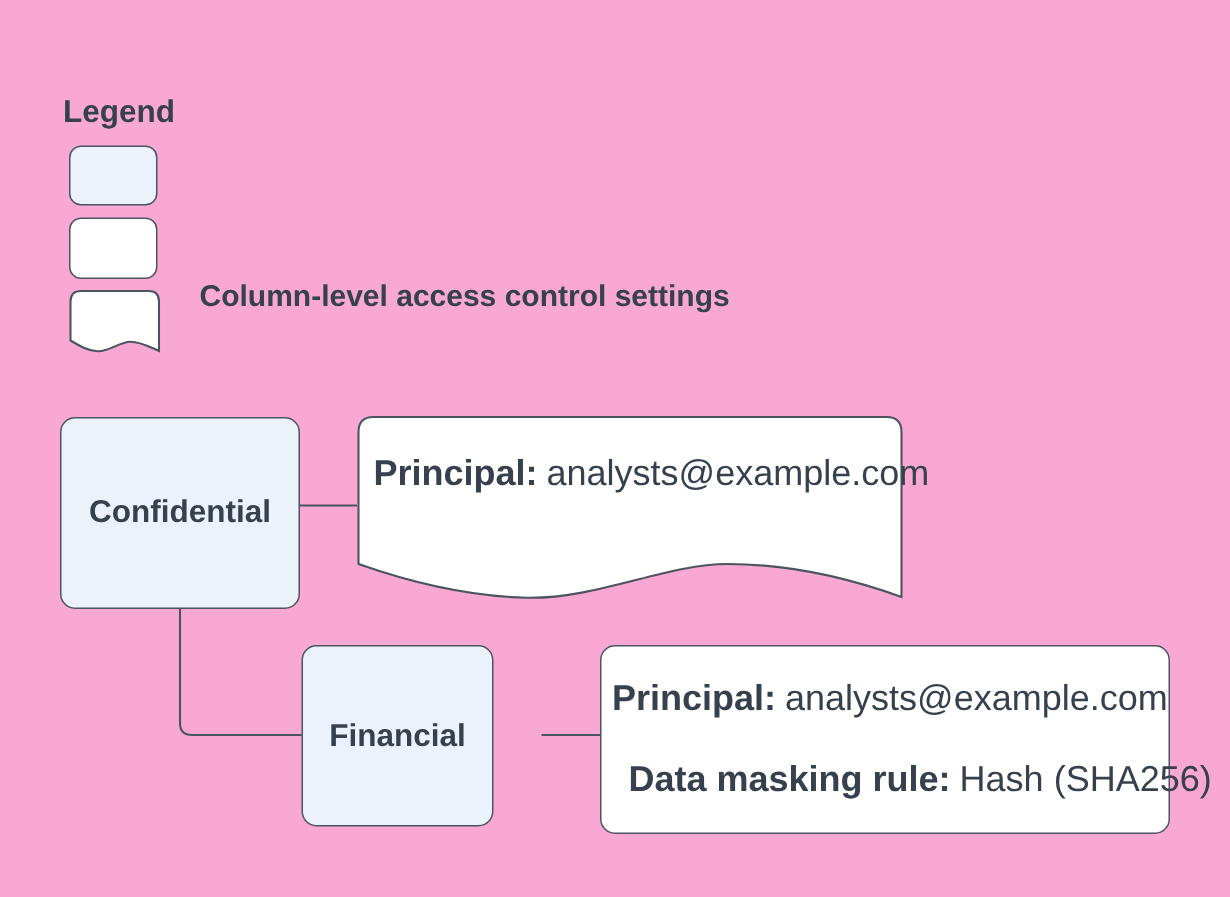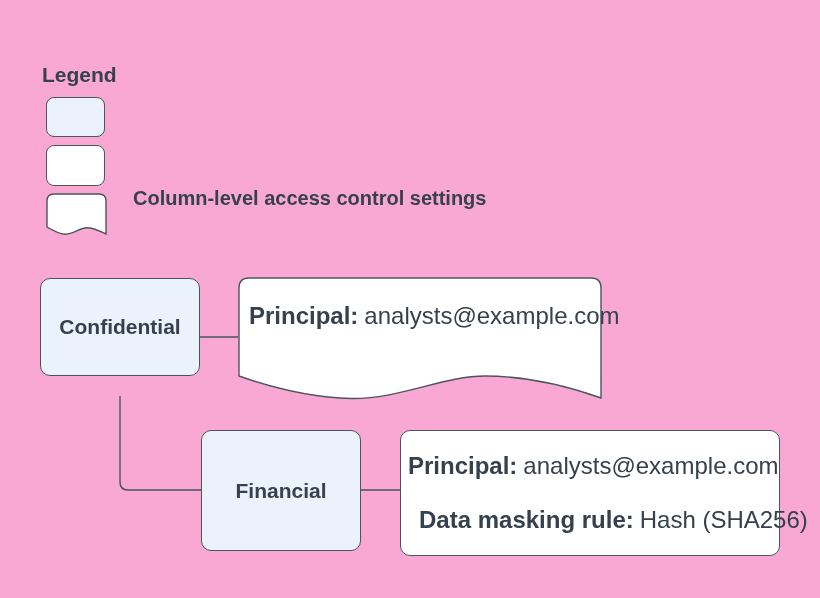--- a/index.html
+++ b/index.html
@@ -88,37 +88,37 @@
     </svg>
   </div>
   <div class="abs legend-label" style="top:186px;">Column-level access control settings</div>
 
   <svg class="abs" style="left:0; top:0;" width="820" height="598" viewBox="0 0 820 598">
     <path d="M 200,337 L 238,337" fill="none" stroke="#4a5560" stroke-width="1.4"></path>
     <path d="M 120,396 L 120,482 Q 120,490 128,490 L 201,490" fill="none" stroke="#4a5560" stroke-width="1.4"></path>
     <path d="M 361,490 L 400,490" fill="none" stroke="#4a5560" stroke-width="1.4"></path>
   </svg>
 
-  <div class="abs node" style="left:40px; top:278px; width:160px; height:98px;">
+  <div class="abs node" style="left:40px; top:278px; width:160px; height:128px;">
     <span>Confidential</span>
   </div>
 
   <div class="abs" style="left:238px; top:277px;">
     <svg width="365" height="124" viewBox="0 0 365 124">
       <path d="M 1,99 L 1,11 Q 1,1 11,1 L 353,1 Q 363,1 363,11 L 363,121
                C 327,108 288,99 247,99
                C 206,99 160,122.5 113,121.5
                C 74,120.5 35,111 1,99 Z" fill="#ffffff" stroke="#4a5560" stroke-width="1.4"></path>
     </svg>
     <div class="abs pv-text" style="left:11px; top:25px;">
       <span class="lbl">Principal:</span><span class="val">analysts@example.com</span>
     </div>
   </div>
 
-  <div class="abs node" style="left:201px; top:430px; width:160px; height:121px;">
+  <div class="abs node" style="left:201px; top:430px; width:128px; height:121px;">
     <span>Financial</span>
   </div>
 
   <div class="abs policy-box" style="left:400px; top:430px; width:380px; height:126px;">
     <div class="abs pv-text" style="left:7px; top:21px;">
       <span class="lbl">Principal:</span><span class="val">analysts@example.com</span>
     </div>
     <div class="abs pv-text" style="left:18px; top:75px;">
       <span class="lbl">Data masking rule:</span><span class="val">Hash (SHA256)</span>
     </div>

